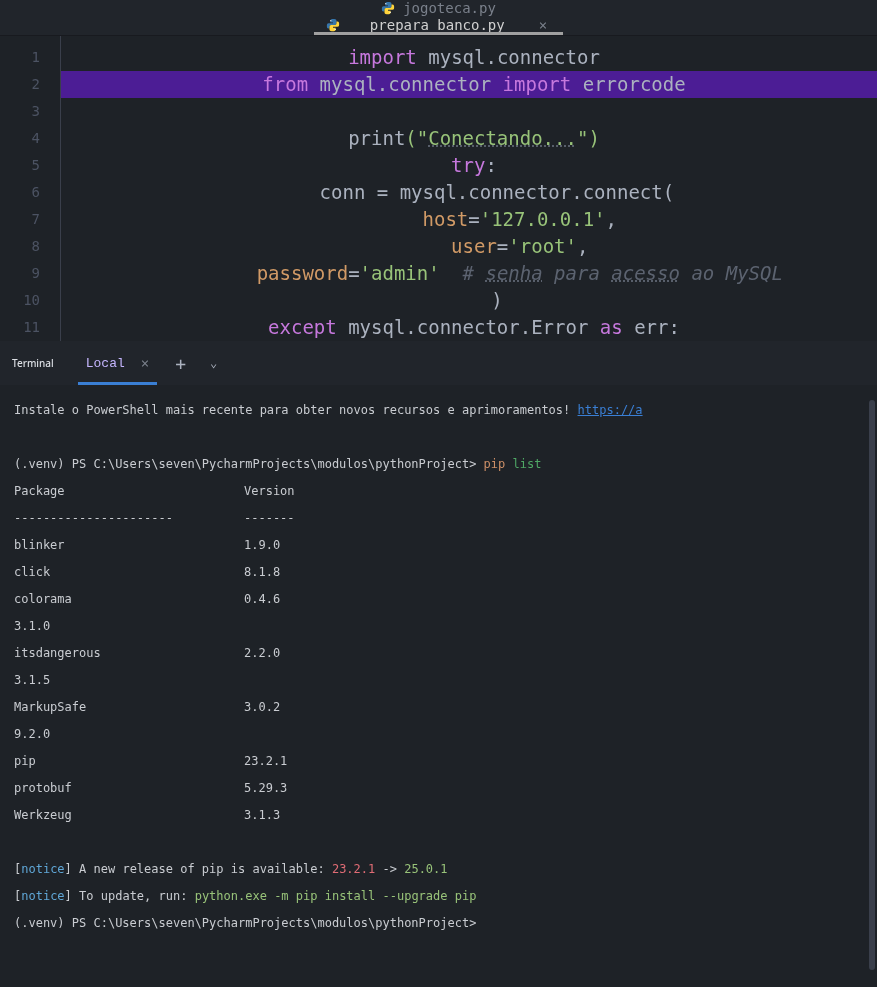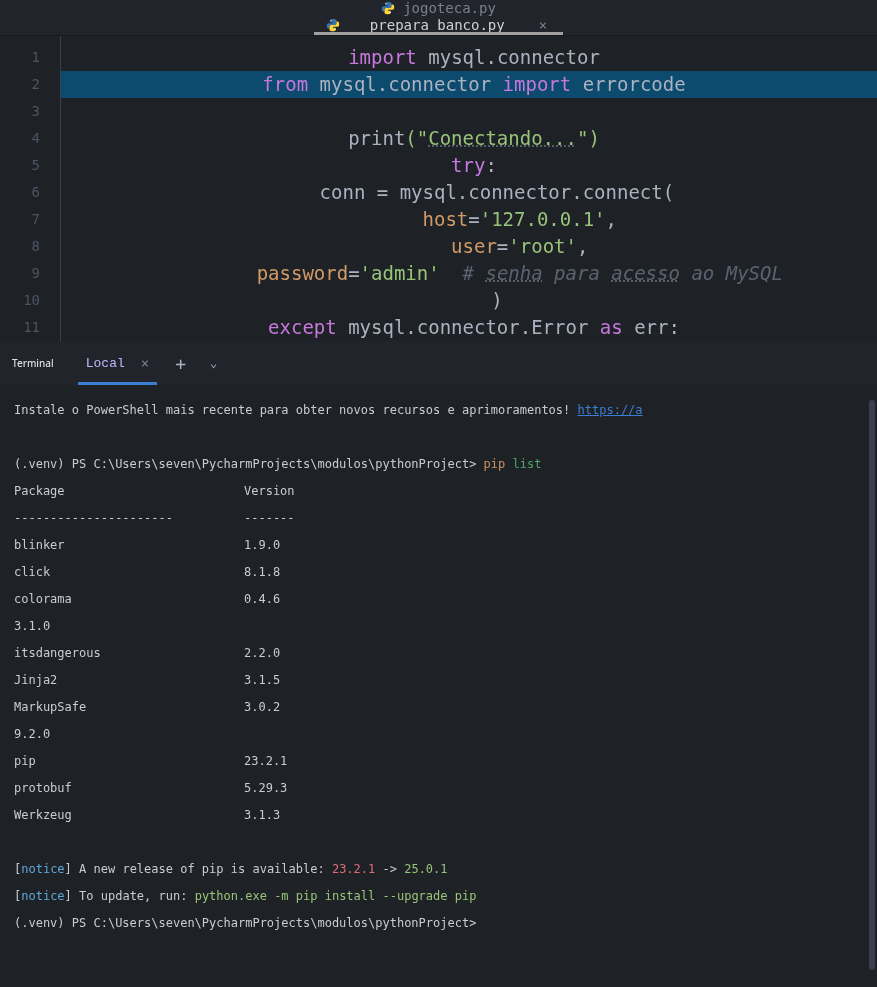--- a/index.html
+++ b/index.html
@@ -85,21 +85,21 @@
       padding-left: 10px;
     }
     .code-line {
       height: 27px;
       line-height: 27px;
       white-space: pre;
       font-size: 19px;
       text-align: center;
     }
     .code-line.current {
-      background: #0c4a6e;
+      background: #4c1d95;
       margin-left: -10px;
       padding-left: 10px;
     }
     
     .kw { color: #c678dd; }
     .mod { color: #abb2bf; }
     .func { color: #abb2bf; }
     .str { color: #98c379; }
     .str-u { color: #98c379; text-decoration: underline; text-decoration-style: dotted; text-decoration-color: #5c6370; }
     .param { color: #d19a66; }
@@ -251,21 +251,21 @@
     <div class="term-line">&nbsp;</div>
     <div class="term-line"><span>(.venv) PS C:\Users\seven\PycharmProjects\modulos\pythonProject&gt; </span><span class="term-cmd1">pip</span><span class="term-cmd2"> list</span></div>
     <div class="term-line pkg-row"><span class="pkg-name">Package</span><span class="pkg-ver">Version</span></div>
     <div class="term-line pkg-row"><span class="pkg-name">----------------------</span><span class="pkg-ver">-------</span></div>
     <div id="pkg-list">
         <div class="term-line pkg-row"><span class="pkg-name">blinker</span><span class="pkg-ver">1.9.0</span></div>
         <div class="term-line pkg-row"><span class="pkg-name">click</span><span class="pkg-ver">8.1.8</span></div>
         <div class="term-line pkg-row"><span class="pkg-name">colorama</span><span class="pkg-ver">0.4.6</span></div>
         <div class="term-line pkg-row"><span class="pkg-ver">3.1.0</span></div>
         <div class="term-line pkg-row"><span class="pkg-name">itsdangerous</span><span class="pkg-ver">2.2.0</span></div>
-        <div class="term-line pkg-row"><span class="pkg-name">Jinja2</span><span class="pkg-ver">3.1.5</span></div>
+        <div class="term-line pkg-row"><span class="pkg-ver">3.1.5</span></div>
         <div class="term-line pkg-row"><span class="pkg-name">MarkupSafe</span><span class="pkg-ver">3.0.2</span></div>
         <div class="term-line pkg-row"><span class="pkg-ver">9.2.0</span></div>
         <div class="term-line pkg-row"><span class="pkg-name">pip</span><span class="pkg-ver">23.2.1</span></div>
         <div class="term-line pkg-row"><span class="pkg-name">protobuf</span><span class="pkg-ver">5.29.3</span></div>
         <div class="term-line pkg-row"><span class="pkg-name">Werkzeug</span><span class="pkg-ver">3.1.3</span></div>
       </div>
     <div class="term-line">&nbsp;</div>
     <div class="term-line"><span>[</span><span class="term-blue">notice</span><span>]</span><span> A new release of pip is available: </span><span class="term-red">23.2.1</span><span> -&gt; </span><span class="term-green">25.0.1</span></div>
     <div class="term-line"><span>[</span><span class="term-blue">notice</span><span>]</span><span> To update, run: </span><span class="term-green">python.exe -m pip install --upgrade pip</span></div>
     <div class="term-line">(.venv) PS C:\Users\seven\PycharmProjects\modulos\pythonProject&gt;</div>

